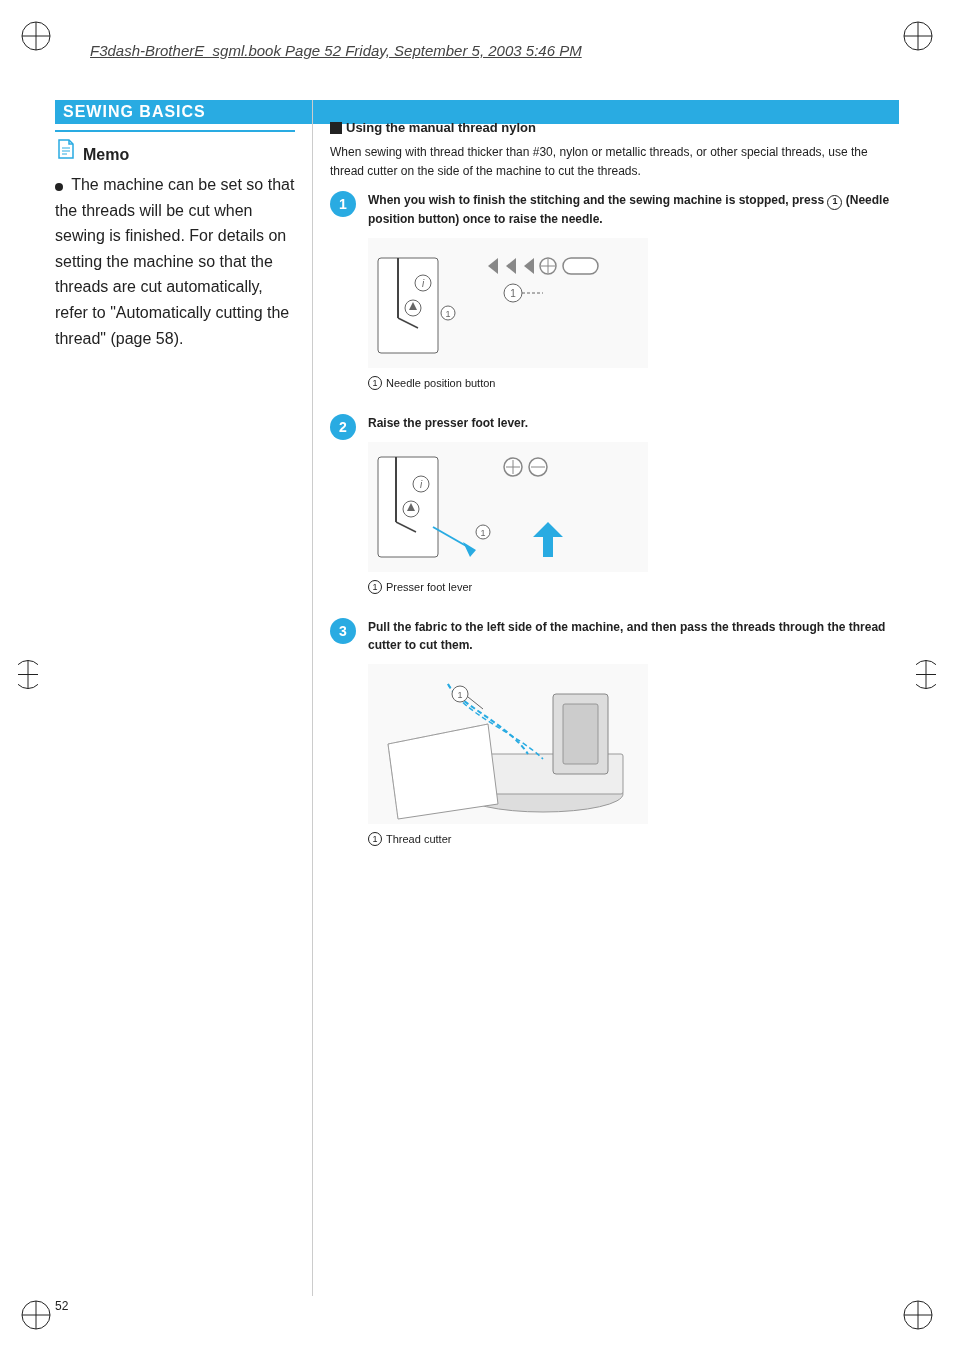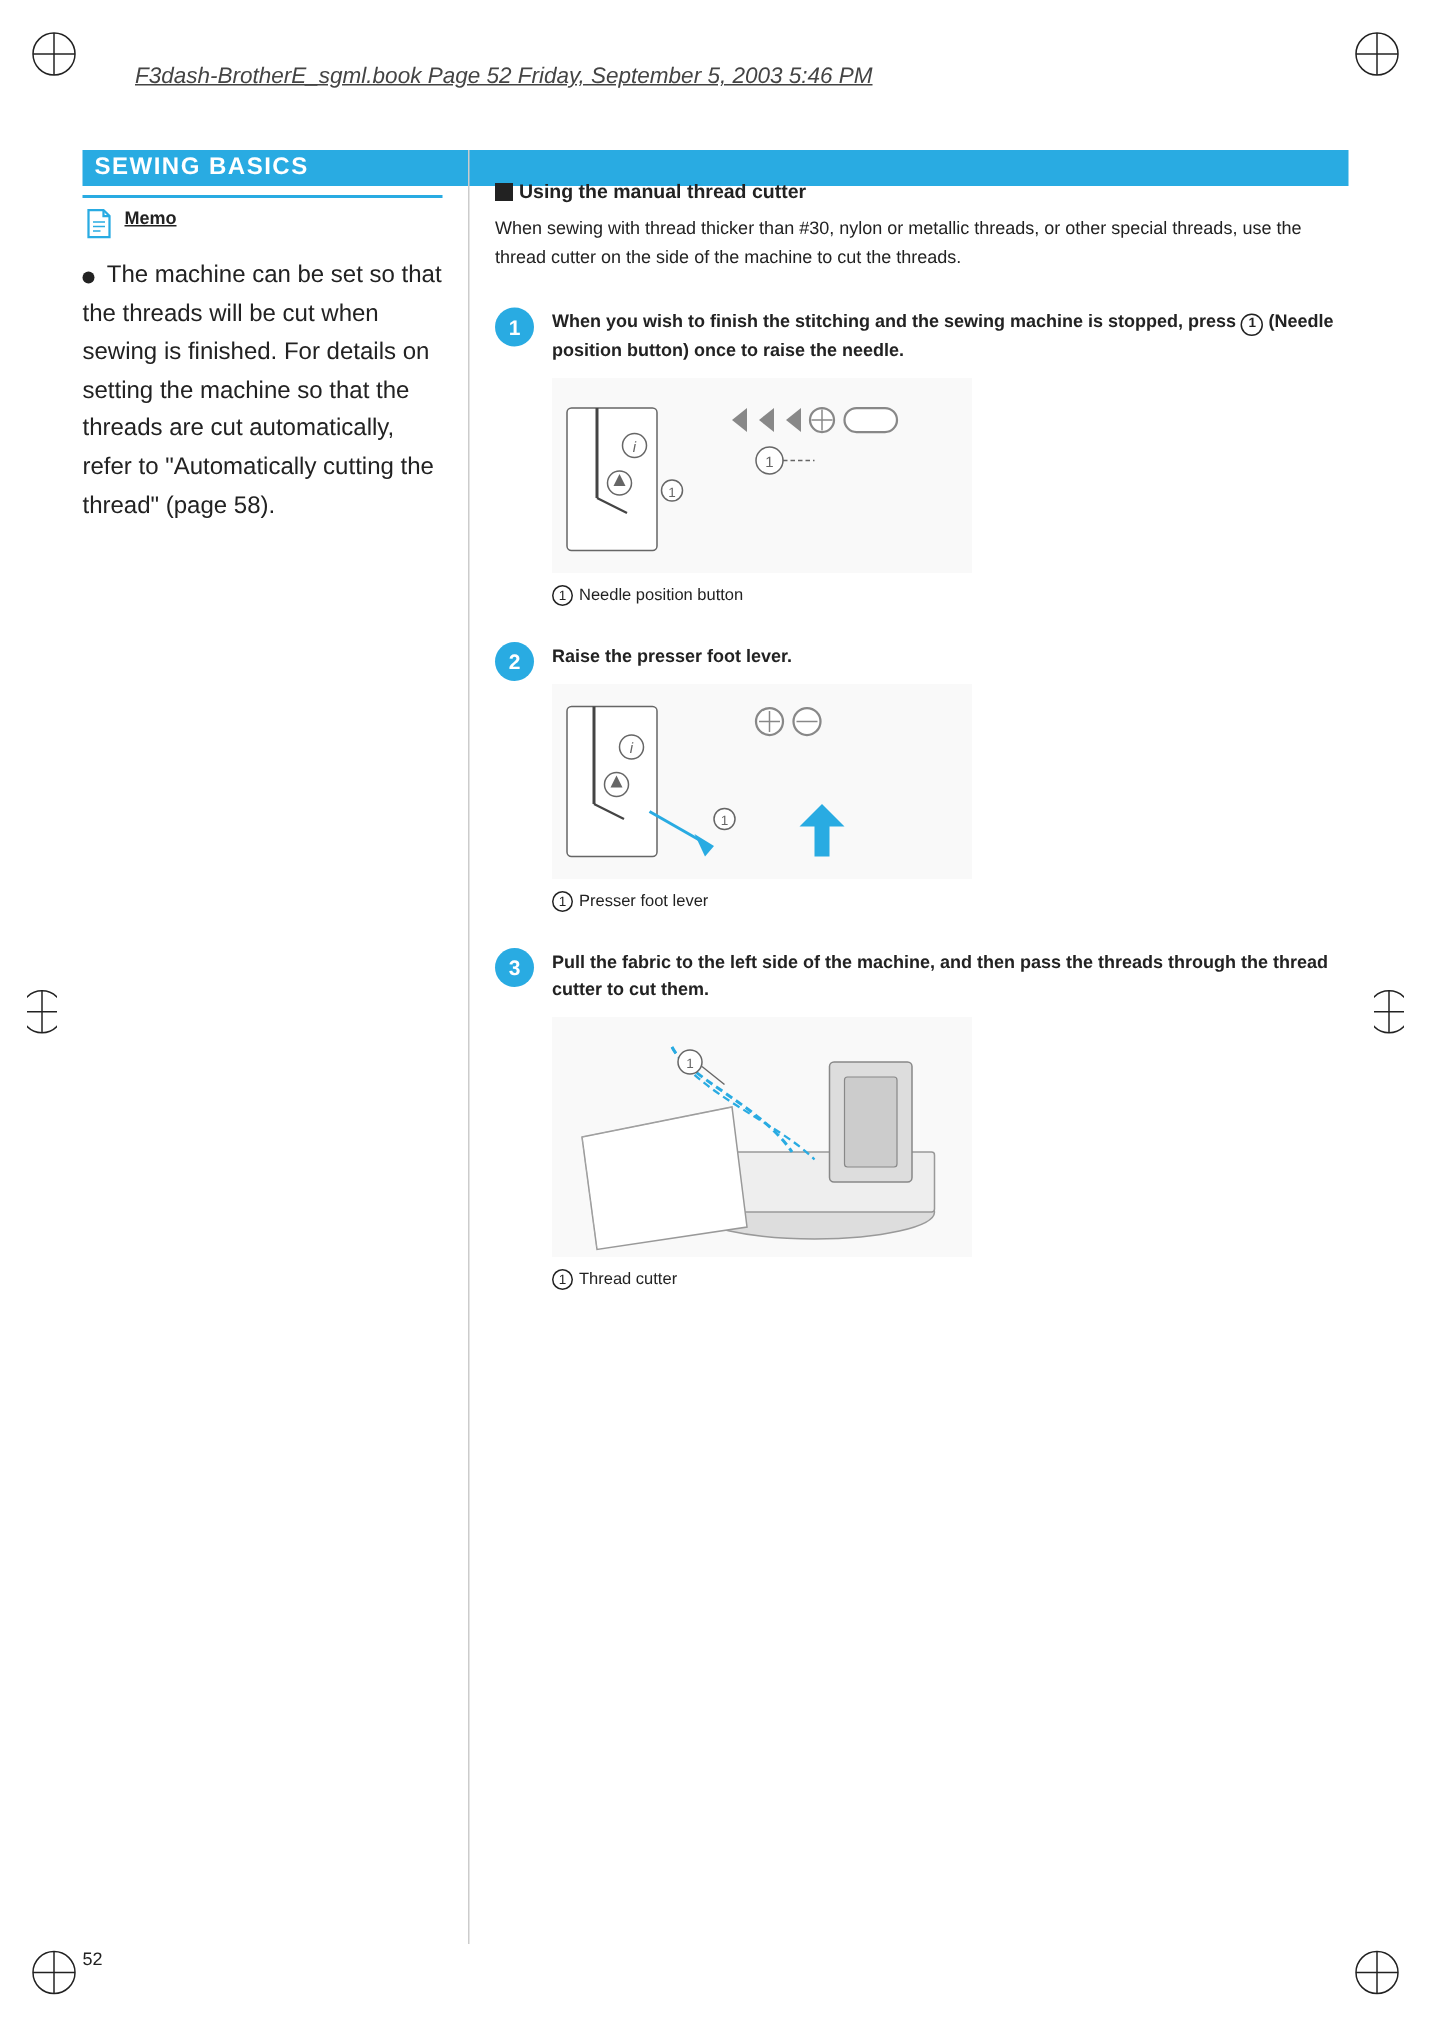--- a/index.html
+++ b/index.html
@@ -59,26 +59,25 @@
     }
 
     .memo-box {
       border-top: 2px solid #29abe2;
       padding-top: 6px;
       margin-top: 10px;
     }
 
     .memo-title {
       display: flex;
-      align-items: flex-start;
+      align-items: flex-end;
       gap: 6px;
-      font-size: 12px;
+      font-size: 16px;
       font-weight: bold;
       margin-bottom: 8px;
-      text-decoration: underline;
     }
 
     .memo-text {
       font-size: 16px;
       line-height: 1.6;
       color: #222;
     }
 
     
     .col-divider {
@@ -113,21 +112,21 @@
       width: 12px;
       height: 12px;
       background: #222;
       margin-top: 2px;
       flex-shrink: 0;
     }
 
     .section-desc {
       font-size: 12px;
       line-height: 1.6;
-      margin-bottom: 24px;
+      margin-bottom: 10px;
       color: #222;
     }
 
     
     .step {
       display: flex;
       gap: 12px;
       margin-bottom: 20px;
       align-items: flex-start;
     }
@@ -309,21 +308,21 @@
     </div>
   </div>
 </div>
 
 <div class="col-divider"></div>
 
 <div class="right-col">
 
   <div class="section-title">
     <span class="black-square"></span>
-    <strong>Using the manual thread cutter</strong>
+    <strong>Using the manual thread nylon</strong>
   </div>
   <div class="section-desc">When sewing with thread thicker than #30, nylon or metallic threads, or other special threads, use the thread cutter on the side of the machine to cut the threads.</div>
 
   <div class="step">
     <div class="step-num">1</div>
     <div class="step-content">
       <div class="step-title">
         When you wish to finish the stitching and the sewing machine is stopped, press <span style="display:inline-flex;align-items:center;justify-content:center;width:15px;height:15px;border:1px solid #222;border-radius:50%;font-size:9px;">1</span> (Needle position button) once to raise the needle.
       </div>
 

